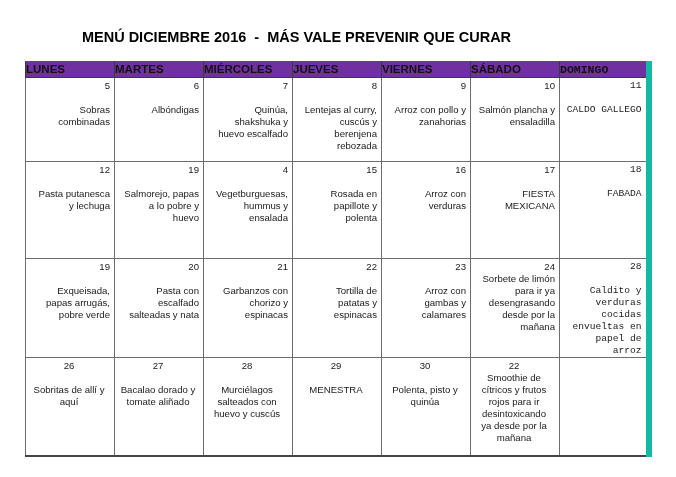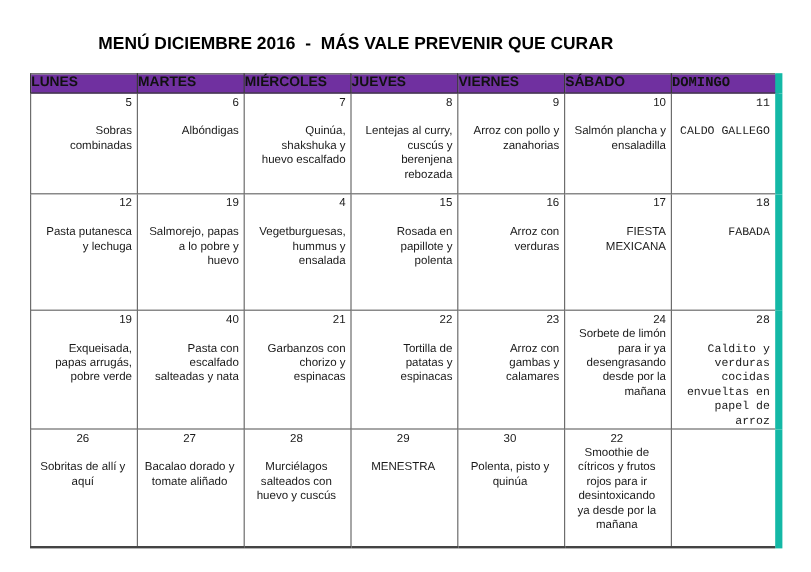--- a/index.html
+++ b/index.html
@@ -145,21 +145,21 @@
       </tr>
       <tr class="row3">
         <td>
           <span class="daynum">19</span>
           <span class="gap"></span>
           <span class="meal">Exqueisada,
 papas arrugás,
 pobre verde</span>
         </td>
         <td>
-          <span class="daynum">40</span>
+          <span class="daynum">20</span>
           <span class="gap"></span>
           <span class="meal">Pasta con
 escalfado
 salteadas y nata</span>
         </td>
         <td>
           <span class="daynum">21</span>
           <span class="gap"></span>
           <span class="meal">Garbanzos con
 chorizo y

